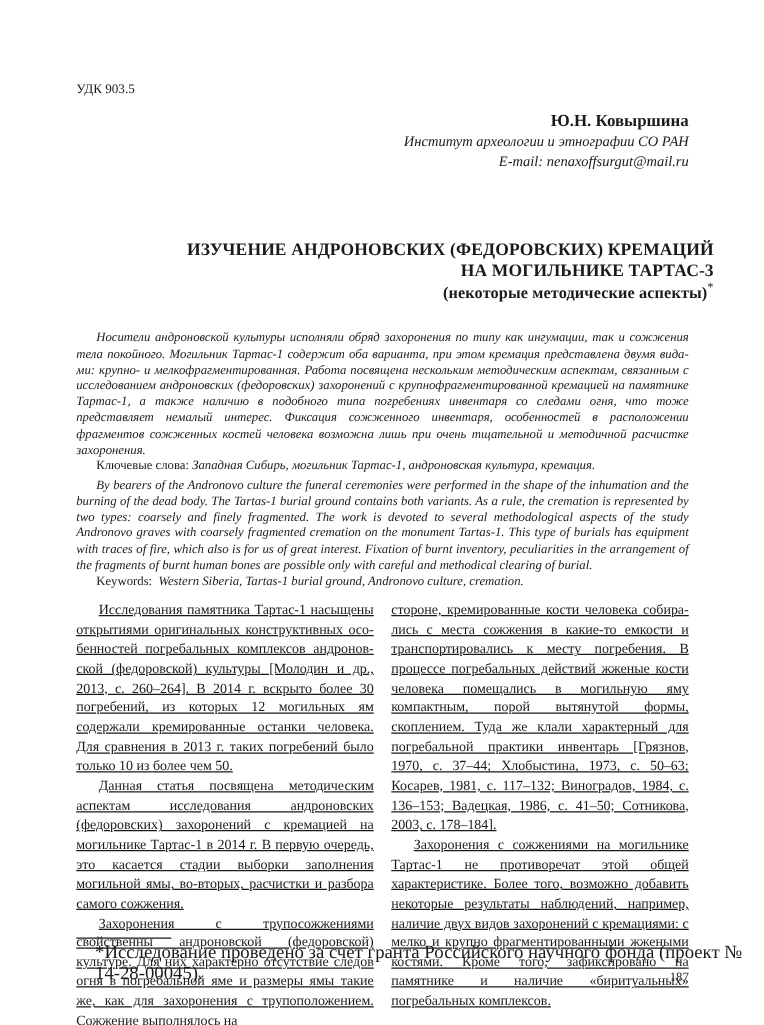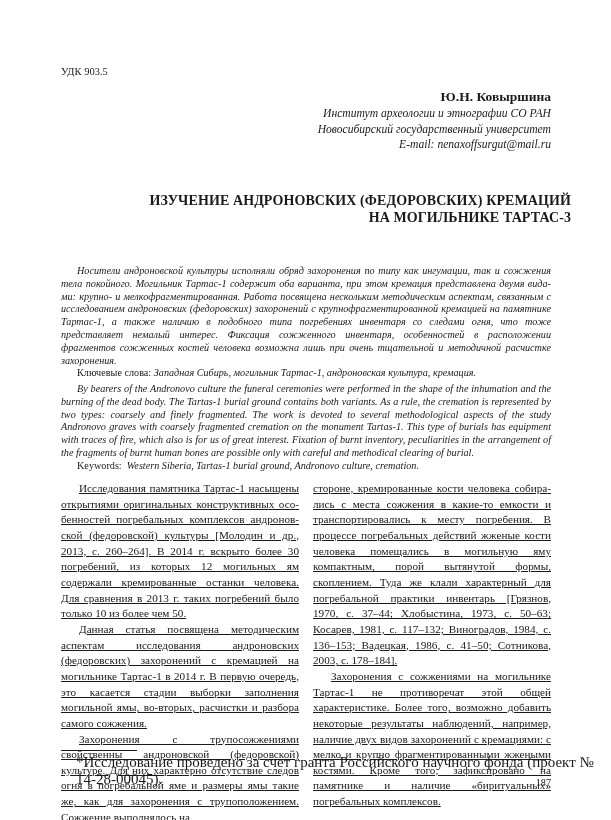--- a/index.html
+++ b/index.html
@@ -30,27 +30,27 @@
 </style>
 </head>
 <body>
 
 <div class="abs udk">УДК 903.5</div>
 
 <div class="abs author">Ю.Н. Ковыршина</div>
 
 <div class="abs affil">
   <div>Институт археологии и этнографии СО РАН</div>
-  <div>Новосибирский государственный университет</div>
   <div>E-mail: nenaxoffsurgut@mail.ru</div>
 </div>
 
 <div class="abs title">
   <div>ИЗУЧЕНИЕ АНДРОНОВСКИХ (ФЕДОРОВСКИХ) КРЕМАЦИЙ</div>
   <div>НА МОГИЛЬНИКЕ ТАРТАС-3</div>
+  <div class="subtitle"><span>(некоторые методические аспекты)</span><span class="sup">*</span></div>
 </div>
 
 <div class="abs abstract ru-abs">
   <div class="it indent">Носители андроновской культуры исполняли обряд захоронения по типу как ингумации, так и сожжения тела покойного. Могильник Тартас-1 содержит оба варианта, при этом кремация представлена двумя вида­ми: крупно- и мелкофрагментированная. Работа посвящена нескольким методическим аспектам, связанным с исследованием андроновских (федоровских) захоронений с крупнофрагментированной кремацией на памятнике Тартас-1, а также наличию в подобного типа погребениях инвентаря со следами огня, что тоже представляет немалый интерес. Фиксация сожженного инвентаря, особенностей в расположении фрагментов сожженных костей человека возможна лишь при очень тщательной и методичной расчистке захоронения.</div>
   <div class="kw"><span class="lab">Ключевые слова:</span> <span class="val">Западная Сибирь, могильник Тартас-1, андроновская культура, кремация.</span></div>
 </div>
 
 <div class="abs abstract en-abs">
   <div class="it indent">By bearers of the Andronovo culture the funeral ceremonies were performed in the shape of the inhumation and the burning of the dead body. The Tartas-1 burial ground contains both variants. As a rule, the cremation is represented by two types: coarsely and finely fragmented. The work is devoted to several methodological aspects of the study Andronovo graves with coarsely fragmented cremation on the monument Tartas-1. This type of burials has equipment with traces of fire, which also is for us of great interest. Fixation of burnt inventory, peculiarities in the arrangement of the fragments of burnt human bones are possible only with careful and methodical clearing of burial.</div>
   <div class="kw"><span class="lab">Keywords:</span>&nbsp; <span class="val">Western Siberia, Tartas-1 burial ground, Andronovo culture, cremation.</span></div>

